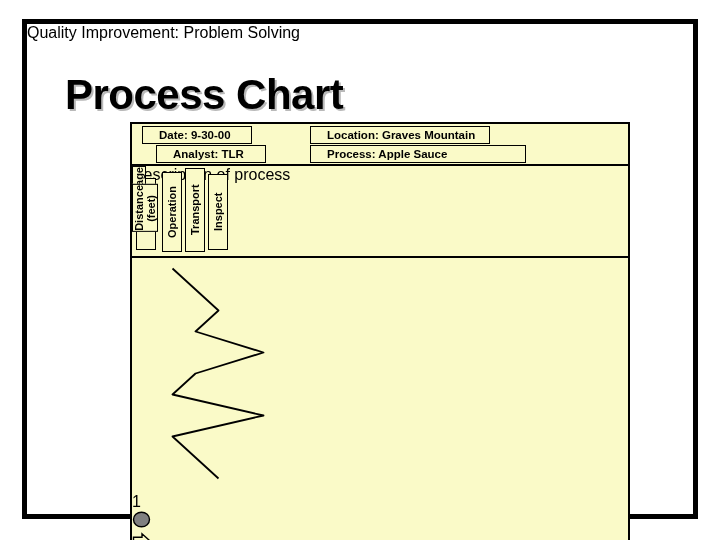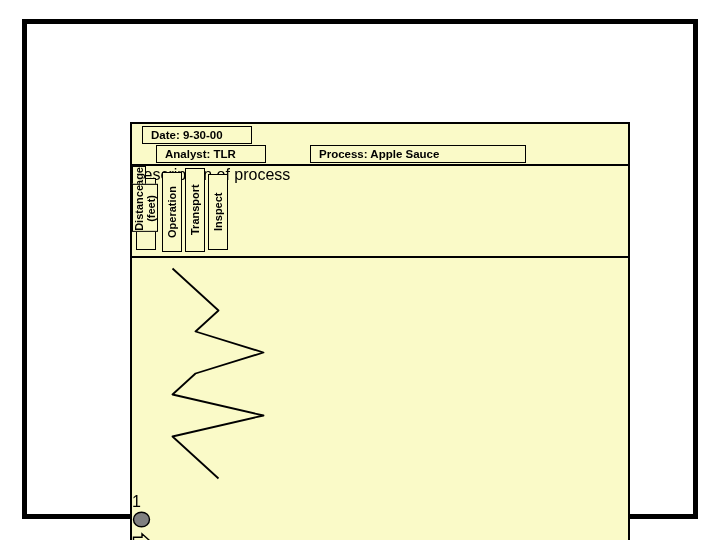--- a/index.html
+++ b/index.html
@@ -60,21 +60,21 @@
     background: #FAFAC8;
   }
   .meta-cell {
     position: absolute;
     background: #FAFAC8;
     border: 1px solid #000000;
     box-sizing: border-box;
     font-size: 11.5px;
     font-weight: bold;
     line-height: 17px;
-    padding-left: 8px;
+    padding-left: 16px;
     white-space: nowrap;
     color: #000;
   }
   #meta-date     { left: 10px;  top: 2px;  width: 110px; height: 18px; }
   #meta-analyst  { left: 10px;  top: 21px; width: 110px; height: 18px; margin-left: 14px; }
   #meta-location { left: 178px; top: 2px;  width: 180px; height: 18px; }
   #meta-process  { left: 178px; top: 21px; width: 216px; height: 18px; }
 
   
   #col-header {
@@ -316,26 +316,28 @@
     color: #7a7a7a;
     font-family: "Liberation Sans", sans-serif;
     letter-spacing: 0.3px;
   }
 </style>
 </head>
 <body>
 
 <div id="slide-frame">
 
+  <div id="page-title">Process Chart</div>
 
   <div id="chart-table">
 
     <div id="meta-header">
       <div class="meta-cell" id="meta-date">Date: 9-30-00</div>
       <div class="meta-cell" id="meta-analyst">Analyst: TLR</div>
+      <div class="meta-cell" id="meta-location">Location: Graves Mountain</div>
       <div class="meta-cell" id="meta-process">Process:  Apple Sauce</div>
     </div>
 
     <div id="col-header">
       <div class="vhead" id="vh-step">Step</div>
       <div class="vhead" id="vh-operation">Operation</div>
       <div class="vhead" id="vh-transport">Transport</div>
       <div class="vhead" id="vh-inspect">Inspect</div>
       <div class="vhead" id="vh-delay">Delay</div>
       <div class="vhead" id="vh-storage">Storage</div>
@@ -360,13 +362,14 @@
               <ellipse cx="9.5" cy="8.5" rx="8" ry="7.3" fill="#808080" stroke="#000" stroke-width="1.4"></ellipse>
             </svg></div>
           <div class="symcell sc-tr"><svg width="19" height="17" viewBox="0 0 19 17">
               <path d="M1.5 5.2 L10 5.2 L10 1.8 L17.5 8.5 L10 15.2 L10 11.8 L1.5 11.8 Z" fill="#FAFAC8" stroke="#000" stroke-width="1.4"></path>
             </svg></div>
           <div class="dist-cell blankcell"></div>
         </div></div>
 
   </div>
 
+  <div id="caption">Quality Improvement: Problem Solving</div>
 </div>
 
 </body></html>

